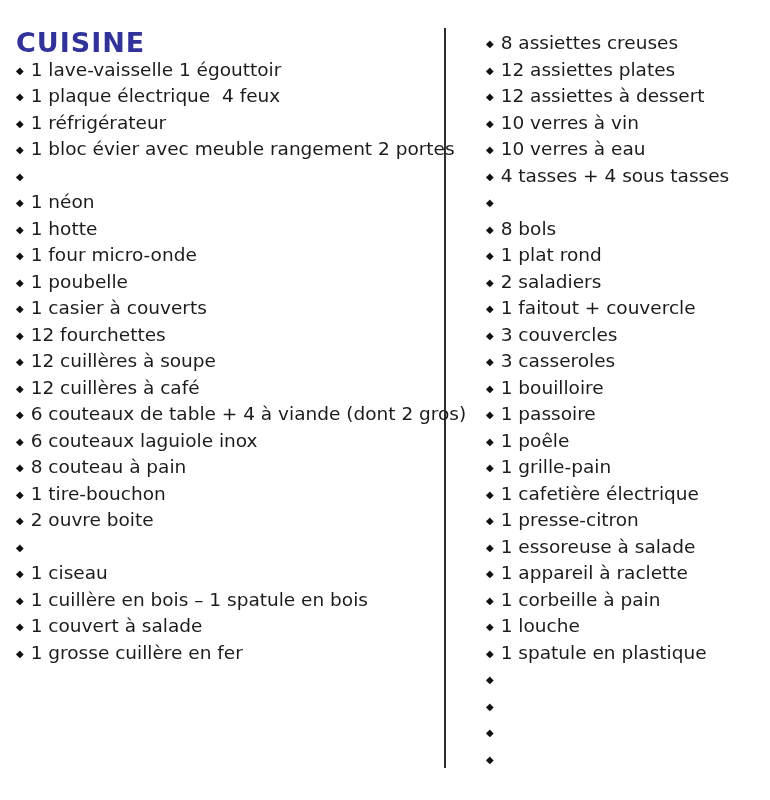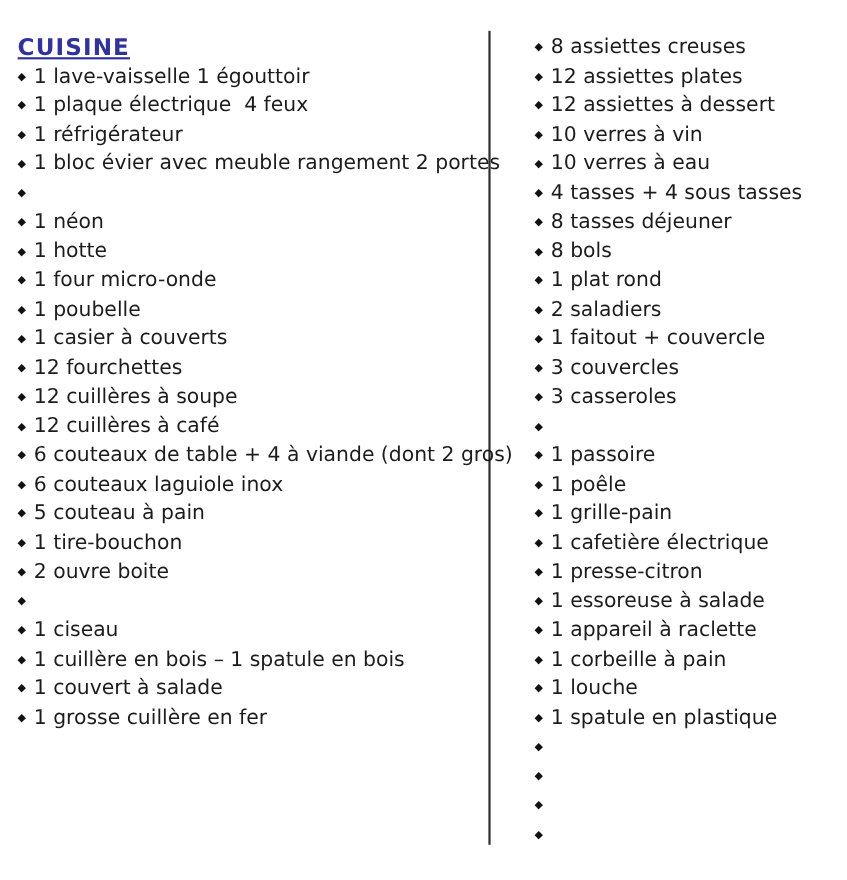--- a/index.html
+++ b/index.html
@@ -34,26 +34,25 @@
   }
   .col-left {
     left: 16px;
     width: 424px;
   }
   .col-right {
     left: 486px;
     width: 280px;
   }
   .heading {
-    font-size: 21px;
+    font-size: 27px;
     line-height: 26.5px;
     font-weight: bold;
     letter-spacing: 1px;
     white-space: pre;
-    text-decoration: underline;
   }
   .item {
     font-size: 18.5px;
     line-height: 26.5px;
     height: 26.5px;
     white-space: pre;
     display: flex;
     align-items: center;
   }
   .bullet {
@@ -85,47 +84,47 @@
         <div class="item"><span class="bullet">◆</span><span class="text">1 néon</span></div>
         <div class="item"><span class="bullet">◆</span><span class="text">1 hotte</span></div>
         <div class="item"><span class="bullet">◆</span><span class="text">1 four micro-onde</span></div>
         <div class="item"><span class="bullet">◆</span><span class="text">1 poubelle</span></div>
         <div class="item"><span class="bullet">◆</span><span class="text">1 casier à couverts</span></div>
         <div class="item"><span class="bullet">◆</span><span class="text">12 fourchettes</span></div>
         <div class="item"><span class="bullet">◆</span><span class="text">12 cuillères à soupe</span></div>
         <div class="item"><span class="bullet">◆</span><span class="text">12 cuillères à café</span></div>
         <div class="item"><span class="bullet">◆</span><span class="text">6 couteaux de table + 4 à viande (dont 2 gros)</span></div>
         <div class="item"><span class="bullet">◆</span><span class="text">6 couteaux laguiole inox</span></div>
-        <div class="item"><span class="bullet">◆</span><span class="text">5 couteau à pain</span></div>
+        <div class="item"><span class="bullet">◆</span><span class="text">8 couteau à pain</span></div>
         <div class="item"><span class="bullet">◆</span><span class="text">1 tire-bouchon</span></div>
         <div class="item"><span class="bullet">◆</span><span class="text">2 ouvre boite</span></div>
         <div class="item"><span class="bullet">◆</span></div>
         <div class="item"><span class="bullet">◆</span><span class="text">1 ciseau</span></div>
         <div class="item"><span class="bullet">◆</span><span class="text">1 cuillère en bois – 1 spatule en bois</span></div>
         <div class="item"><span class="bullet">◆</span><span class="text">1 couvert à salade</span></div>
         <div class="item"><span class="bullet">◆</span><span class="text">1 grosse cuillère en fer</span></div>
       </div>
   </div>
 
   <div class="col col-right">
     <div id="right-list">
         <div class="item"><span class="bullet">◆</span><span class="text">8 assiettes creuses</span></div>
         <div class="item"><span class="bullet">◆</span><span class="text">12 assiettes plates</span></div>
         <div class="item"><span class="bullet">◆</span><span class="text">12 assiettes à dessert</span></div>
         <div class="item"><span class="bullet">◆</span><span class="text">10 verres à vin</span></div>
         <div class="item"><span class="bullet">◆</span><span class="text">10 verres à eau</span></div>
         <div class="item"><span class="bullet">◆</span><span class="text">4 tasses + 4 sous tasses</span></div>
-        <div class="item"><span class="bullet">◆</span><span class="text">8 tasses déjeuner</span></div>
+        <div class="item"><span class="bullet">◆</span></div>
         <div class="item"><span class="bullet">◆</span><span class="text">8 bols</span></div>
         <div class="item"><span class="bullet">◆</span><span class="text">1 plat rond</span></div>
         <div class="item"><span class="bullet">◆</span><span class="text">2 saladiers</span></div>
         <div class="item"><span class="bullet">◆</span><span class="text">1 faitout + couvercle</span></div>
         <div class="item"><span class="bullet">◆</span><span class="text">3 couvercles</span></div>
         <div class="item"><span class="bullet">◆</span><span class="text">3 casseroles</span></div>
-        <div class="item"><span class="bullet">◆</span></div>
+        <div class="item"><span class="bullet">◆</span><span class="text">1 bouilloire</span></div>
         <div class="item"><span class="bullet">◆</span><span class="text">1 passoire</span></div>
         <div class="item"><span class="bullet">◆</span><span class="text">1 poêle</span></div>
         <div class="item"><span class="bullet">◆</span><span class="text">1 grille-pain</span></div>
         <div class="item"><span class="bullet">◆</span><span class="text">1 cafetière électrique</span></div>
         <div class="item"><span class="bullet">◆</span><span class="text">1 presse-citron</span></div>
         <div class="item"><span class="bullet">◆</span><span class="text">1 essoreuse à salade</span></div>
         <div class="item"><span class="bullet">◆</span><span class="text">1 appareil à raclette</span></div>
         <div class="item"><span class="bullet">◆</span><span class="text">1 corbeille à pain</span></div>
         <div class="item"><span class="bullet">◆</span><span class="text">1 louche</span></div>
         <div class="item"><span class="bullet">◆</span><span class="text">1 spatule en plastique</span></div>

